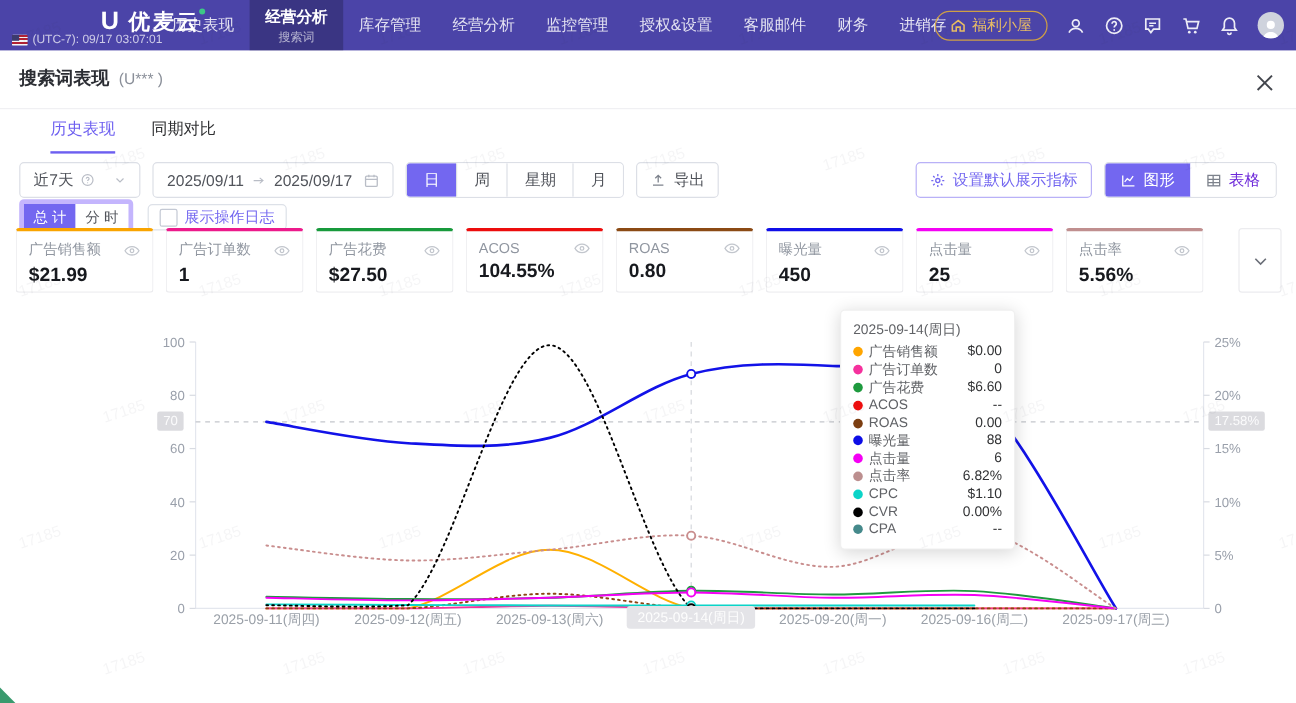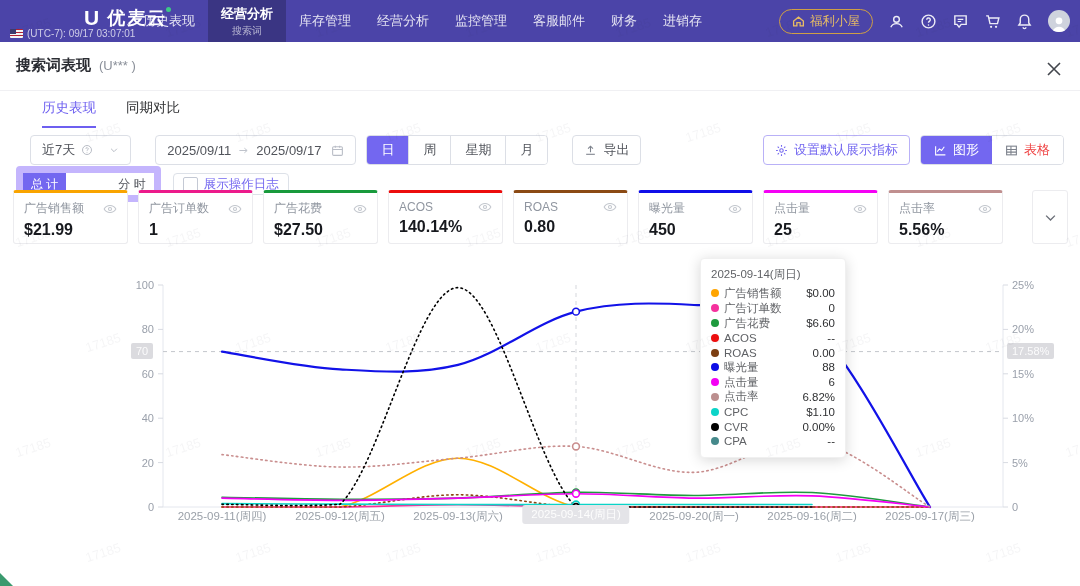--- a/index.html
+++ b/index.html
@@ -34,33 +34,33 @@
   .page-sub{font-size:13px;color:#8a8f99;}
   .close-x{position:absolute;top:61px;right:18px;width:16px;height:16px;cursor:pointer;}
   .hdiv{position:absolute;left:0;width:100%;border-top:1px solid #f0f0f3;}
   .tabs{position:absolute;top:99px;left:16px;display:flex;gap:30px;margin-left:26px;}
   .tab{font-size:13.5px;color:#303133;padding-bottom:9px;cursor:pointer;}
   .tab.active{color:#6d5ff0;border-bottom:2px solid #6d5ff0;}
 
   
   .toolbar{position:absolute;top:135px;left:16px;right:16px;display:flex;align-items:center;gap:10px;}
   .ctl{height:30px;box-sizing:border-box;border:1px solid #dcdfe6;border-radius:4px;background:#fff;
-       display:inline-flex;align-items:center;gap:6px;padding:0 11px;font-size:13px;color:#51545b;cursor:pointer;white-space:nowrap;margin-left:14px;}
+       display:inline-flex;align-items:center;gap:6px;padding:0 11px;font-size:13px;color:#51545b;cursor:pointer;white-space:nowrap;}
   .gran-group{display:inline-flex;height:30px;box-sizing:border-box;border:1px solid #dcdfe6;border-radius:4px;overflow:hidden;}
   .gran{display:flex;align-items:center;padding:0 14px;font-size:13px;color:#51545b;background:#fff;
         border-left:1px solid #dcdfe6;cursor:pointer;}
   .gran:first-child{border-left:none;}
   .gran.active{background:#7367f0;color:#fff;}
   .spacer{margin-left:auto;}
   .purple-outline{color:#7367f0;border-color:#b9b1f7;}
   .view-toggle{display:inline-flex;height:30px;box-sizing:border-box;border:1px solid #dcdfe6;border-radius:4px;overflow:hidden;}
-  .view-btn{display:flex;align-items:center;gap:6px;padding:0 13px;font-size:13px;color:#ef4444;background:#fff;cursor:pointer;}
+  .view-btn{display:flex;align-items:center;gap:6px;padding:0 13px;font-size:13px;color:#6d28d9;background:#fff;cursor:pointer;}
   .view-btn.active{background:#7367f0;color:#fff;}
   .row2{position:absolute;top:166px;left:16px;display:flex;align-items:center;}
-  .mini-group{display:inline-flex;height:22px;border:7px solid #c4b5fd;border-radius:4px;overflow:hidden;gap:44px;}
+  .mini-group{display:inline-flex;height:22px;border:4px solid #c4b5fd;border-radius:4px;overflow:hidden;}
   .mini{display:flex;align-items:center;padding:0 8px;font-size:12px;color:#51545b;background:#fff;cursor:pointer;}
   .mini.active{background:#7367f0;color:#fff;}
   .log-pill{display:inline-flex;align-items:center;gap:6px;height:22px;box-sizing:border-box;
             border:1px solid #dde1e8;border-radius:4px;padding:0 9px;margin-left:12px;cursor:pointer;}
   .checkbox{width:13px;height:13px;border:1px solid #c4c9d4;border-radius:2px;background:#fff;}
   .log-label{color:#7367f0;font-size:12.5px;}
 
   
   .cards{position:absolute;top:190px;left:13px;display:flex;gap:10px;}
   .card{width:115px;height:54px;box-sizing:border-box;background:#fff;border:1px solid #ececef;
@@ -120,20 +120,23 @@
         <div class="nav-item">
     <span class="lbl">库存管理</span>
   </div>
         <div class="nav-item">
     <span class="lbl">经营分析</span>
   </div>
         <div class="nav-item">
     <span class="lbl">监控管理</span>
   </div>
         <div class="nav-item">
+    <span class="lbl">授权&amp;设置</span>
+  </div>
+        <div class="nav-item">
     <span class="lbl">客服邮件</span>
   </div>
         <div class="nav-item">
     <span class="lbl">财务</span>
   </div>
         <div class="nav-item">
     <span class="lbl">进销存</span>
   </div>
       </div>
     <div class="nav-right">
@@ -293,21 +296,21 @@
     <div class="card-value">$27.50</div>
   </div>
       <div class="card" style="border-top-color: rgb(236, 13, 13);">
     <div class="card-top">
       <span class="card-label">ACOS</span>
       <svg width="14" height="14" viewBox="0 0 24 24">
             <path d="M2 12s3.5-6 10-6 10 6 10 6-3.5 6-10 6S2 12 2 12z" fill="none" stroke="#c2c6cd" stroke-width="1.8"></path>
             <circle cx="12" cy="12" r="2.6" fill="none" stroke="#c2c6cd" stroke-width="1.8"></circle>
           </svg>
     </div>
-    <div class="card-value">140.14%</div>
+    <div class="card-value">104.55%</div>
   </div>
       <div class="card" style="border-top-color: rgb(139, 74, 20);">
     <div class="card-top">
       <span class="card-label">ROAS</span>
       <svg width="14" height="14" viewBox="0 0 24 24">
             <path d="M2 12s3.5-6 10-6 10 6 10 6-3.5 6-10 6S2 12 2 12z" fill="none" stroke="#c2c6cd" stroke-width="1.8"></path>
             <circle cx="12" cy="12" r="2.6" fill="none" stroke="#c2c6cd" stroke-width="1.8"></circle>
           </svg>
     </div>
     <div class="card-value">0.80</div>

